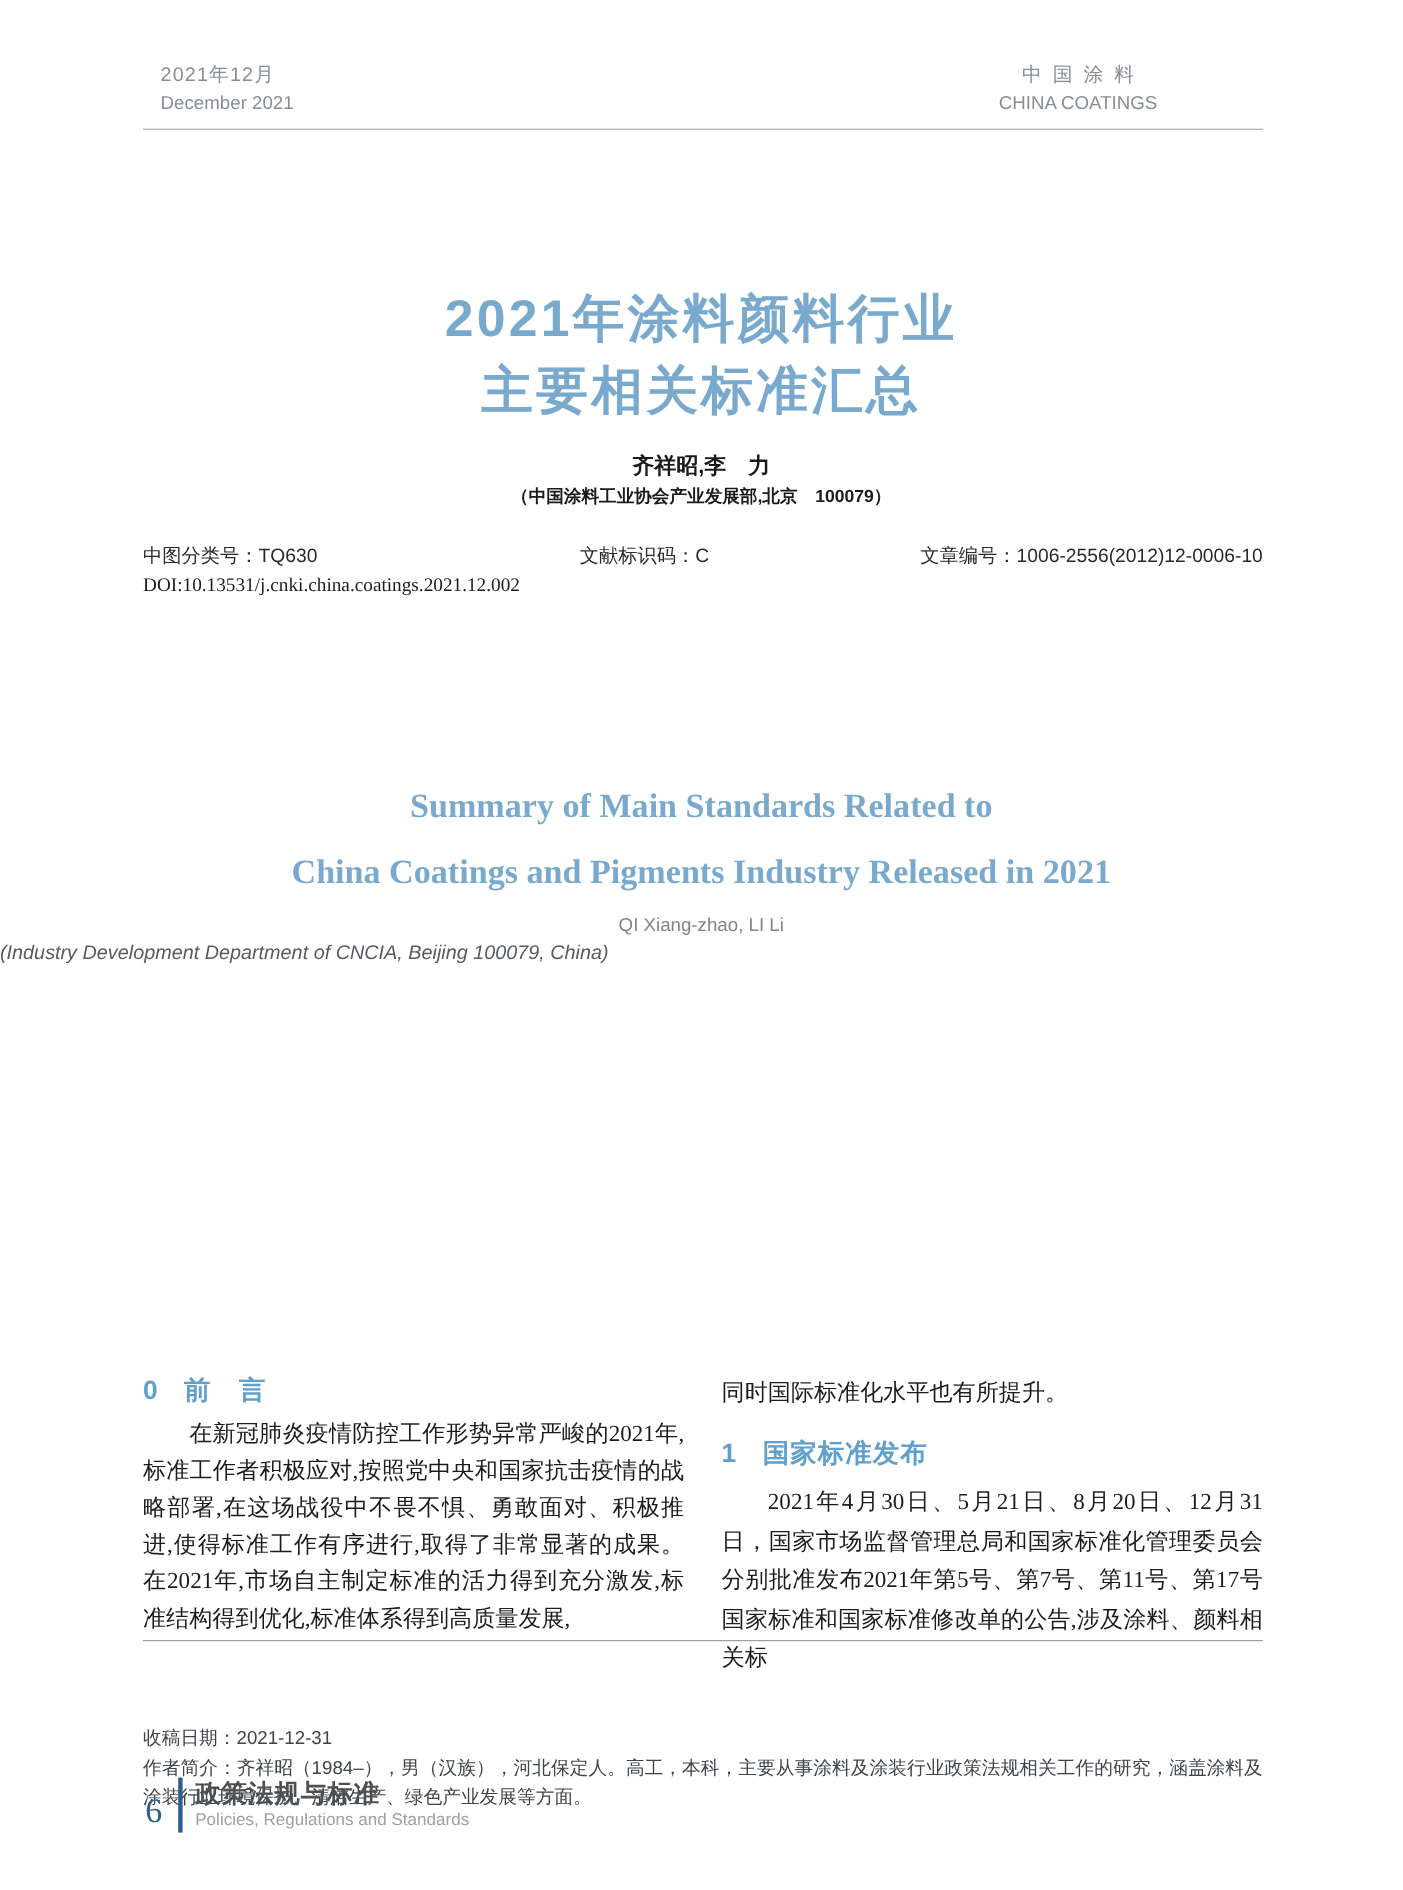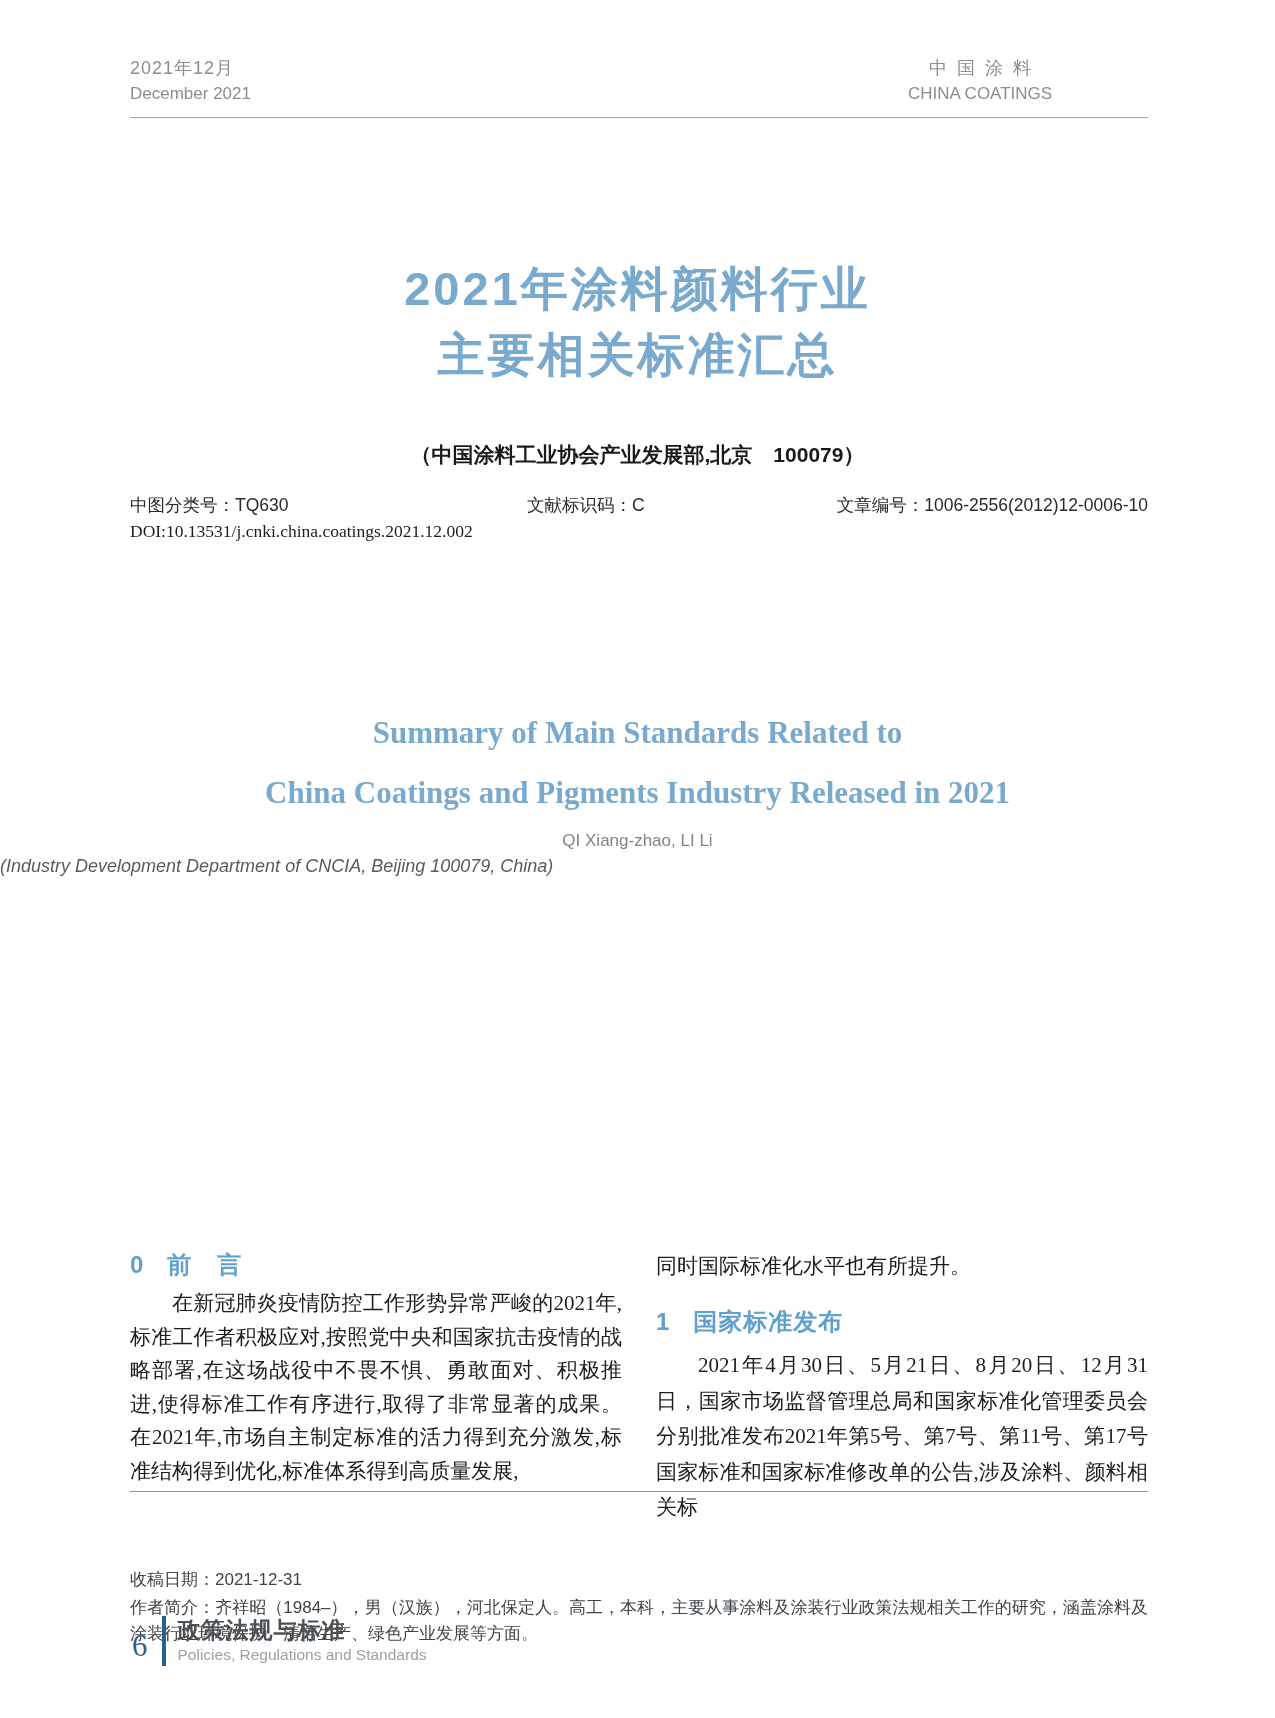--- a/index.html
+++ b/index.html
@@ -11,21 +11,21 @@
     overflow:hidden;
     font-family:"Liberation Sans","DejaVu Sans",sans-serif;
   }
 
   
   .jheader {
     position:absolute; top:56px; left:130px; width:1018px;
     display:flex; justify-content:space-between; align-items:flex-start;
     color:#878e94;
   }
-  .jheader .col { width:33%; line-height:25px; }
+  .jheader .col { width:33%; line-height:25px;margin-left:16px; }
   .jheader .col.left  { text-align:left; }
   .jheader .col.mid   { text-align:center; }
   .jheader .col.right { text-align:right; }
   .jheader .l1 { font-size:18px; letter-spacing:1px; }
   .jheader .l2 { font-size:17px; }
   .jheader .mid .l1 { letter-spacing:10px; text-indent:10px; }
   .header-rule {
     position:absolute; top:117px; left:130px; width:1018px;
     border-top:1.5px solid #9fa6ab;
   }
@@ -35,21 +35,21 @@
     position:absolute; top:256px; left:0; width:100%;
     text-align:center; color:#7aa9ce;
     font-size:47px; font-weight:bold; line-height:66px; letter-spacing:3px;
   }
   .cn-authors {
     position:absolute; top:410px; left:0; width:100%;
     text-align:center; color:#1a1a1a; font-size:20px; font-weight:bold;
   }
   .cn-affil {
     position:absolute; top:441px; left:0; width:100%;
-    text-align:center; color:#1a1a1a; font-size:21px; font-weight:bold;
+    text-align:center; color:#1a1a1a; font-size:16px; font-weight:bold;
   }
 
   
   .meta-row {
     position:absolute; top:493px; left:130px; width:1018px;
     font-size:17.5px; color:#2a2a2a;
   }
   .meta-row .clc   { position:absolute; left:0; }
   .meta-row .code  { position:absolute; left:397px; }
   .meta-row .artid { position:absolute; right:0; }
@@ -149,20 +149,21 @@
       <div class="l1">中国涂料</div>
       <div class="l2">CHINA COATINGS</div>
     </div>
   </div>
   <div class="header-rule"></div>
 
   <div class="cn-title">
     <div>2021年涂料颜料行业</div>
     <div>主要相关标准汇总</div>
   </div>
+  <div class="cn-authors">齐祥昭,李　力</div>
   <div class="cn-affil">（中国涂料工业协会产业发展部,北京　100079）</div>
 
   <div class="meta-row">
     <span class="clc">中图分类号：TQ630</span>
     <span class="code">文献标识码：C</span>
     <span class="artid">文章编号：1006-2556(2012)12-0006-10</span>
   </div>
   <div class="doi-line">DOI:10.13531/j.cnki.china.coatings.2021.12.002</div>
 
   <div class="en-title">

